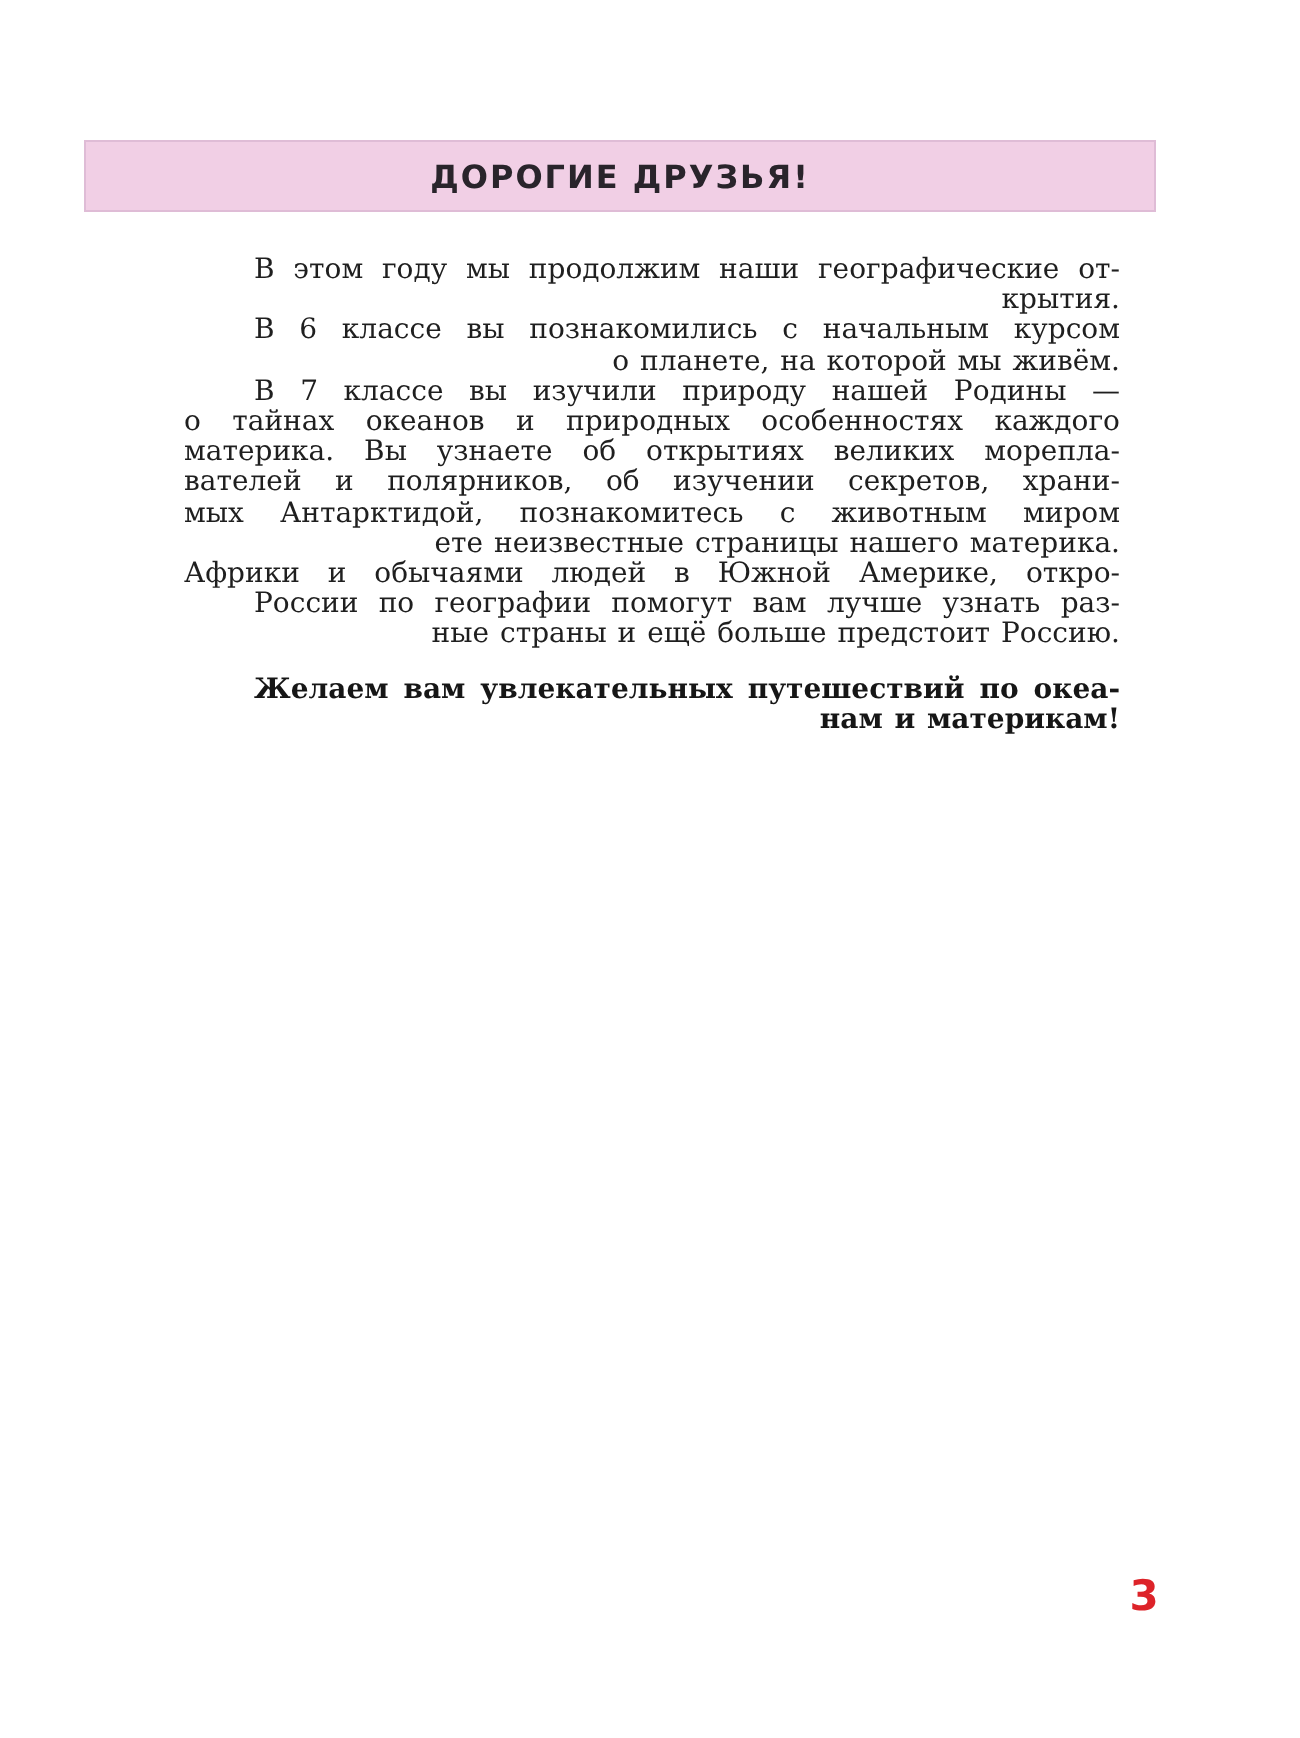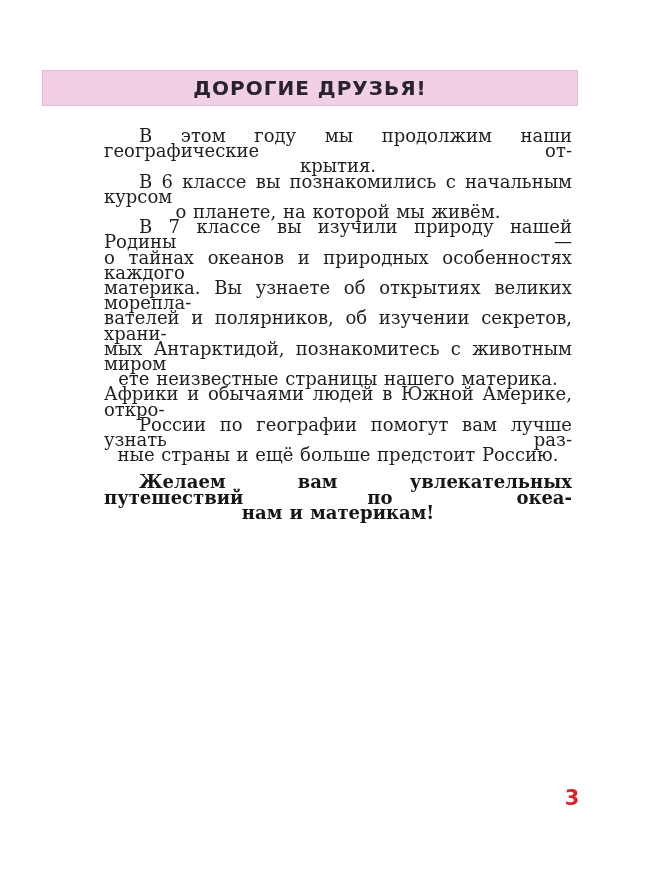--- a/index.html
+++ b/index.html
@@ -23,39 +23,39 @@
     height: 36px;
     box-sizing: border-box;
     border: 1px solid #dfbcd6;
     display: flex;
     align-items: center;
     justify-content: center;
   }
   .header-title {
     font-family: "DejaVu Sans", sans-serif;
     font-weight: bold;
-    font-size: 20px;
+    font-size: 16px;
     letter-spacing: 1px;
     color: #29242b;
     white-space: nowrap;
   }
   .text-block {
     position: absolute;
-    left: 104px;
+    left: 92px;
     top: 128px;
     width: 468px;
-    font-size: 18px;
+    font-size: 14px;
     line-height: 15.2px;
     color: #1f1f1f;
     word-spacing: 1px;
   }
   .para { margin: 0; }
   .para.gap { margin-top: 12px; }
   .para.bold { font-weight: bold; color: #161616; }
-  .line { text-align: center; }
+  .line { text-align: right; }
   .line.just {
     text-align: justify;
     text-align-last: justify;
     -moz-text-align-last: justify;
   }
   .line.first { text-indent: 35px; }
   .page-number {
     position: absolute;
     left: 548px;
     top: 786px;

